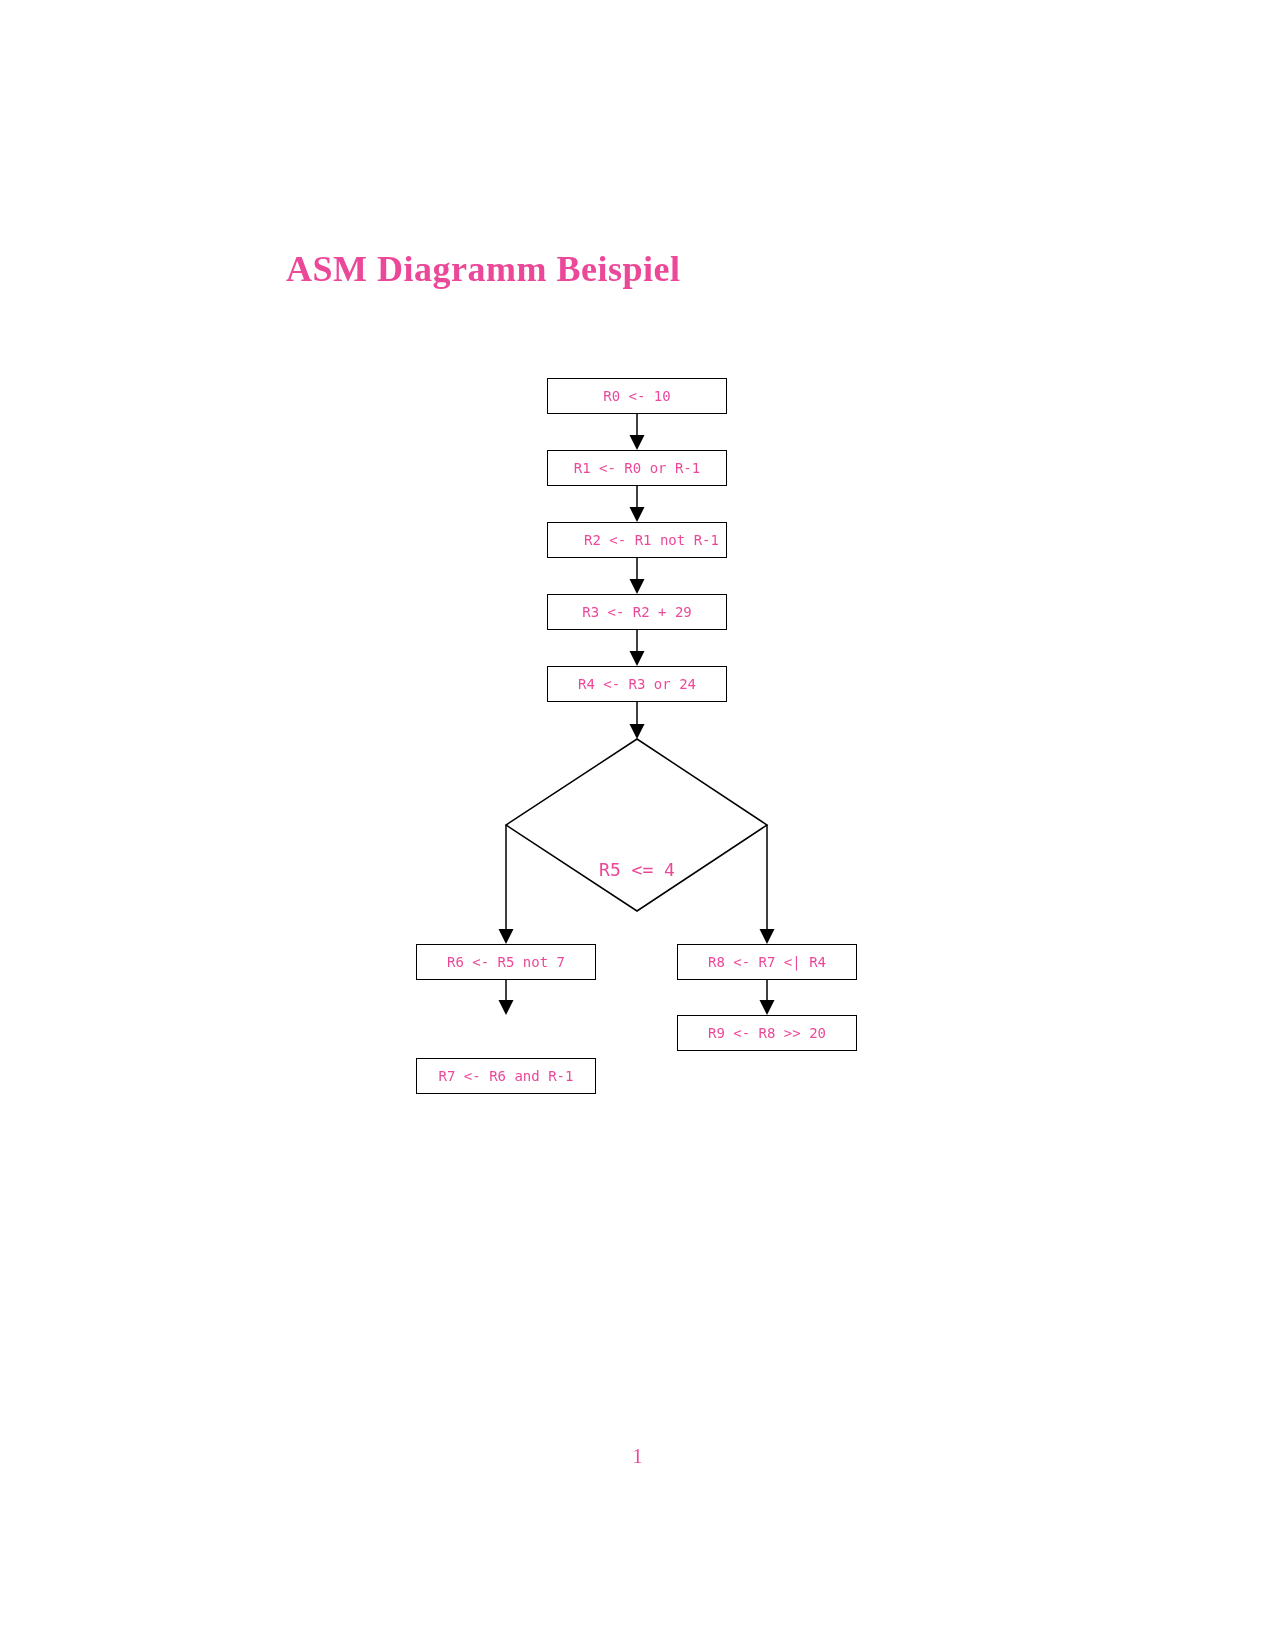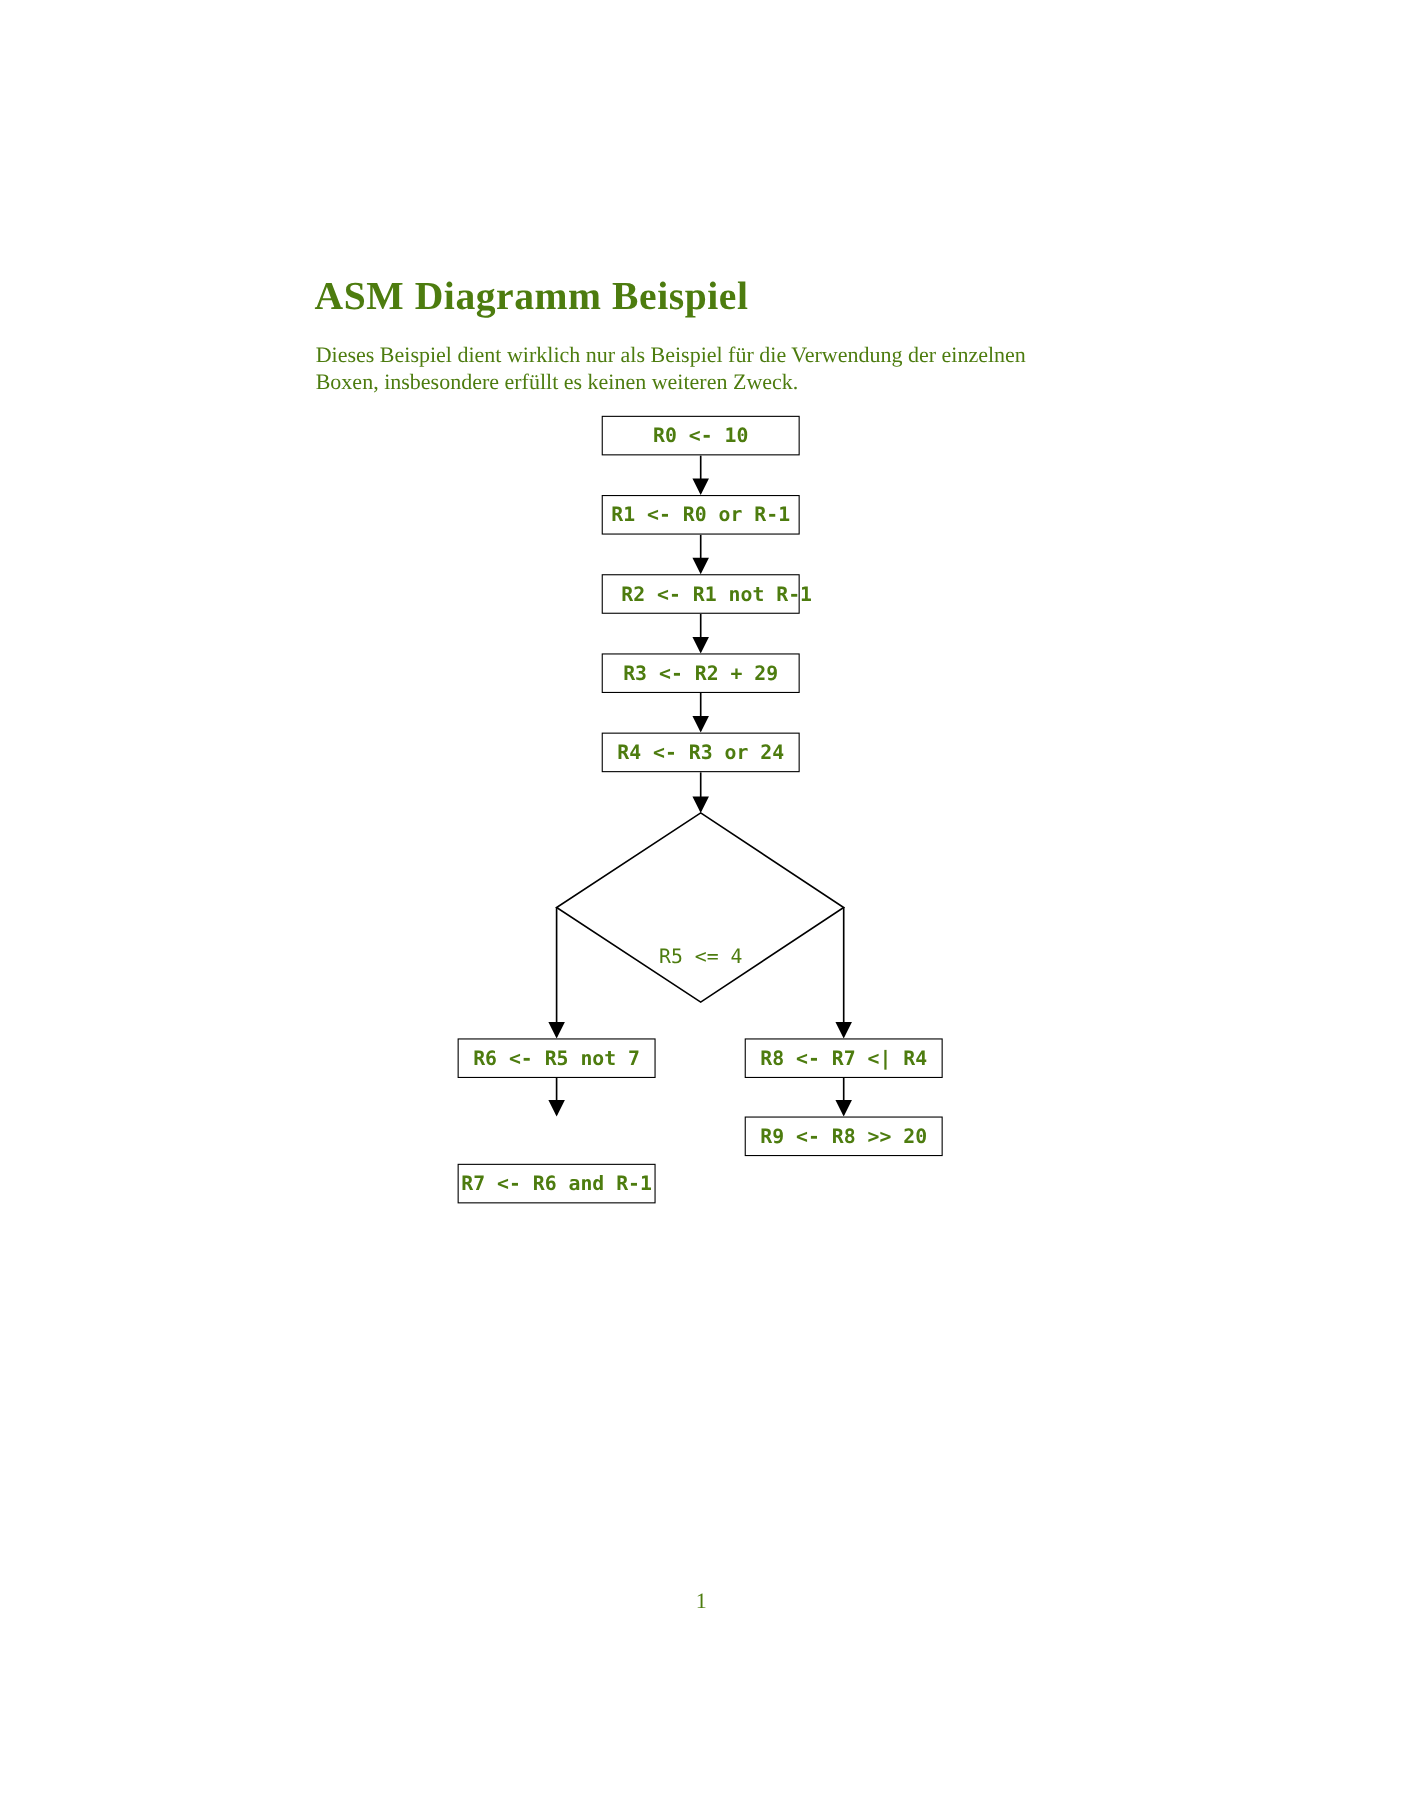--- a/index.html
+++ b/index.html
@@ -7,21 +7,21 @@
     padding: 0;
     background: #ffffff;
   }
   .page {
     position: relative;
     width: 1158px;
     height: 1650px;
     background: #ffffff;
     overflow: hidden;
     font-family: "Liberation Serif", serif;
-    color: #4d7c0f;
+    color: #ec4899;
   }
   .doc-title {
     position: absolute;
     left: 286px;
     top: 247px;
     margin: 0;
     font-size: 36px;
     line-height: 44px;
     font-weight: bold;
     white-space: nowrap;
@@ -46,23 +46,22 @@
     position: absolute;
     box-sizing: border-box;
     width: 180px;
     height: 36px;
     border: 1.5px solid #000000;
     background: #ffffff;
     display: flex;
     align-items: center;
     justify-content: center;
     font-family: "DejaVu Sans Mono", monospace;
-    font-size: 18px;
+    font-size: 14px;
     white-space: nowrap;
-    font-weight: bold;
   }
   .diamond-label {
     position: absolute;
     left: 547px;
     top: 807px;
     width: 180px;
     height: 36px;
     display: flex;
     align-items: center;
     justify-content: center;
@@ -82,24 +81,20 @@
     line-height: 25px;
   }
 </style>
 </head>
 <body>
 
 <div class="page">
 
   <h1 class="doc-title">ASM Diagramm Beispiel</h1>
 
-  <div class="intro-para">
-    <div class="para-line">Dieses Beispiel dient wirklich nur als Beispiel für die Verwendung der einzelnen</div>
-    <div class="para-line">Boxen, insbesondere erfüllt es keinen weiteren Zweck.</div>
-  </div>
 
   <svg class="flow-svg" width="1275" height="1650" viewBox="0 0 1275 1650" fill="none" stroke="none">
 
     <polygon points="637,739 767,825 637,911 506,825" fill="#ffffff" stroke="#000000" stroke-width="1.5"></polygon>
 
     <g stroke="#000000" stroke-width="1.5">
       <line x1="637" y1="414" x2="637" y2="448"></line>
       <line x1="637" y1="486" x2="637" y2="520"></line>
       <line x1="637" y1="558" x2="637" y2="592"></line>
       <line x1="637" y1="630" x2="637" y2="664"></line>

